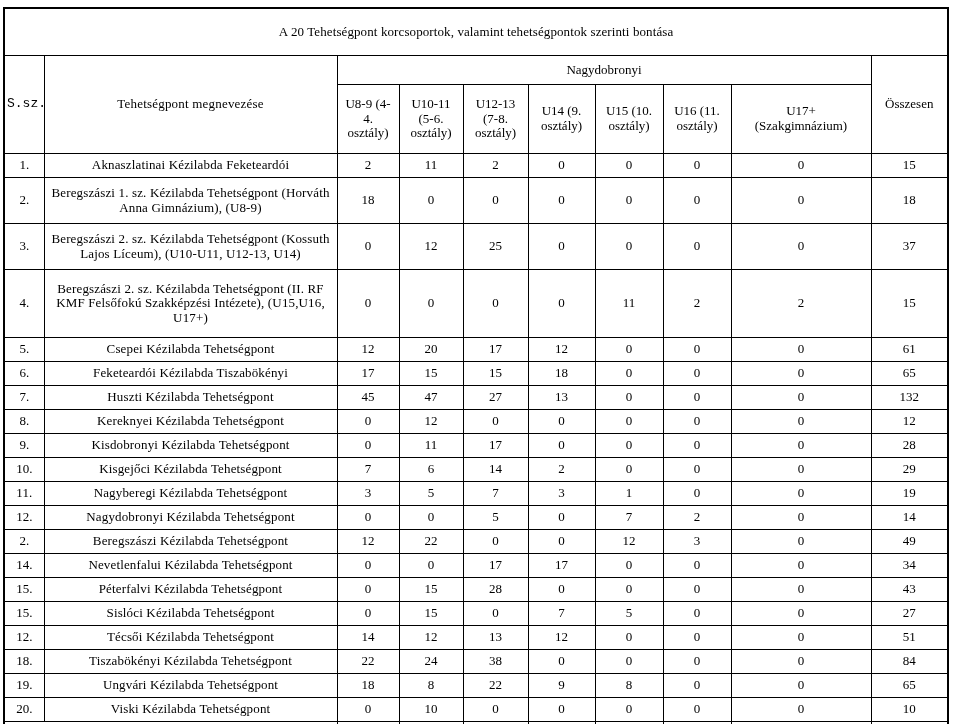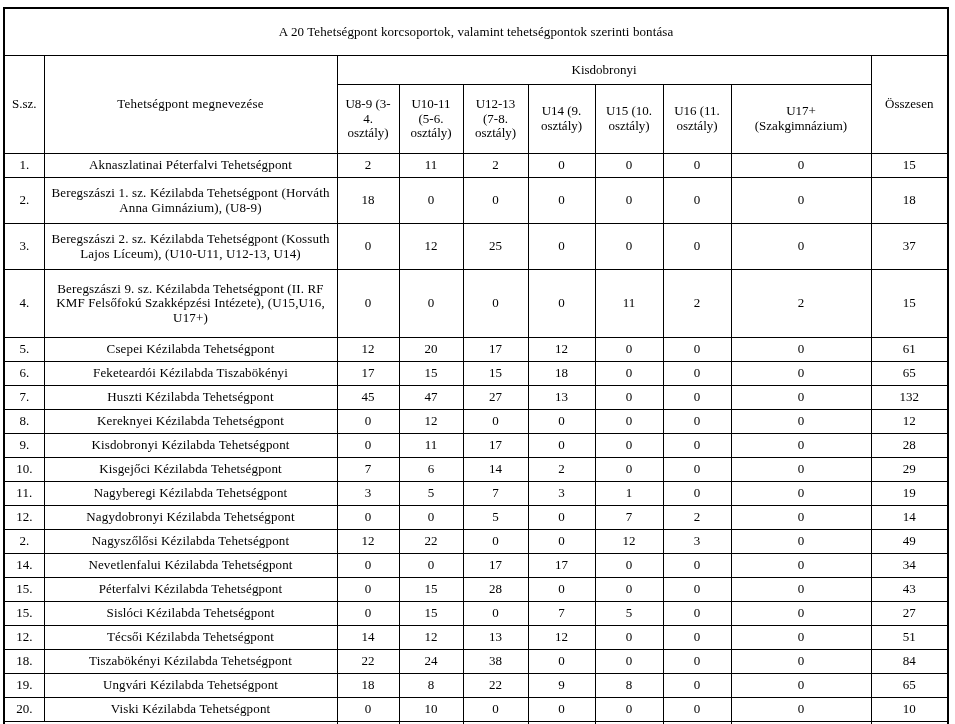--- a/index.html
+++ b/index.html
@@ -48,21 +48,21 @@
     font-size: 14px;
     height: 26px;
   }
   .hdr {
     font-weight: bold;
     font-size: 13px;
     line-height: 1.15;
     height: 66px;
     padding: 2px 2px;
   }
-  .hdr-sz { font-size: 13px; }
+  .hdr-sz { font-size: 13px; font-family: Liberation Mono, monospace; }
   .hdr-name { font-size: 13.5px; letter-spacing: .2px; }
   .c-sz { width: 40px; }
   .c-name { width: 293px; }
   .c-u89 { width: 62px; }
   .c-u1011 { width: 64px; }
   .c-u1213 { width: 65px; }
   .c-u14 { width: 67px; }
   .c-u15 { width: 68px; }
   .c-u16 { width: 68px; }
   .c-u17 { width: 140px; }
@@ -103,26 +103,26 @@
         <col class="c-u17">
         <col class="c-total">
     </colgroup>
     <thead>
       <tr>
         <td class="title-cell" colspan="10">A 20 Tehetségpont korcsoportok, valamint tehetségpontok szerinti bontása</td>
       </tr>
       <tr>
         <td rowspan="2" class="hdr hdr-sz">S.sz.</td>
         <td rowspan="2" class="hdr hdr-name">Tehetségpont megnevezése</td>
-        <td colspan="7" class="group-cell">Kisdobronyi</td>
+        <td colspan="7" class="group-cell">Nagydobronyi</td>
         <td rowspan="2" class="hdr">Összesen</td>
       </tr>
       <tr>
         <td class="hdr">
-          <div>U8-9 (3-</div>
+          <div>U8-9 (4-</div>
           <div>4.</div>
           <div>osztály)</div>
         </td>
         <td class="hdr">
           <div>U10-11</div>
           <div>(5-6.</div>
           <div>osztály)</div>
         </td>
         <td class="hdr">
           <div>U12-13</div>
@@ -143,21 +143,21 @@
         </td>
         <td class="hdr">
           <div>U17+</div>
           <div>(Szakgimnázium)</div>
         </td>
       </tr>
     </thead>
     <tbody id="tbody">
         <tr class="r-short">
           <td class="idx">1.</td>
-          <td class="name">Aknaszlatinai Péterfalvi Tehetségpont</td>
+          <td class="name">Aknaszlatinai Kézilabda Feketeardói</td>
           <td class="num">2</td>
           <td class="num">11</td>
           <td class="num">2</td>
           <td class="num">0</td>
           <td class="num">0</td>
           <td class="num">0</td>
           <td class="num">0</td>
           <td class="num">15</td>
         </tr>
         <tr class="r-two">
@@ -179,21 +179,21 @@
           <td class="num">12</td>
           <td class="num">25</td>
           <td class="num">0</td>
           <td class="num">0</td>
           <td class="num">0</td>
           <td class="num">0</td>
           <td class="num">37</td>
         </tr>
         <tr class="r-three">
           <td class="idx">4.</td>
-          <td class="name">Beregszászi 9. sz. Kézilabda Tehetségpont (II. RF KMF Felsőfokú Szakképzési Intézete), (U15,U16, U17+)</td>
+          <td class="name">Beregszászi 2. sz. Kézilabda Tehetségpont (II. RF KMF Felsőfokú Szakképzési Intézete), (U15,U16, U17+)</td>
           <td class="num">0</td>
           <td class="num">0</td>
           <td class="num">0</td>
           <td class="num">0</td>
           <td class="num">11</td>
           <td class="num">2</td>
           <td class="num">2</td>
           <td class="num">15</td>
         </tr>
         <tr class="r-short">
@@ -287,21 +287,21 @@
           <td class="num">0</td>
           <td class="num">5</td>
           <td class="num">0</td>
           <td class="num">7</td>
           <td class="num">2</td>
           <td class="num">0</td>
           <td class="num">14</td>
         </tr>
         <tr class="r-short">
           <td class="idx">2.</td>
-          <td class="name">Nagyszőlősi Kézilabda Tehetségpont</td>
+          <td class="name">Beregszászi Kézilabda Tehetségpont</td>
           <td class="num">12</td>
           <td class="num">22</td>
           <td class="num">0</td>
           <td class="num">0</td>
           <td class="num">12</td>
           <td class="num">3</td>
           <td class="num">0</td>
           <td class="num">49</td>
         </tr>
         <tr class="r-short">

